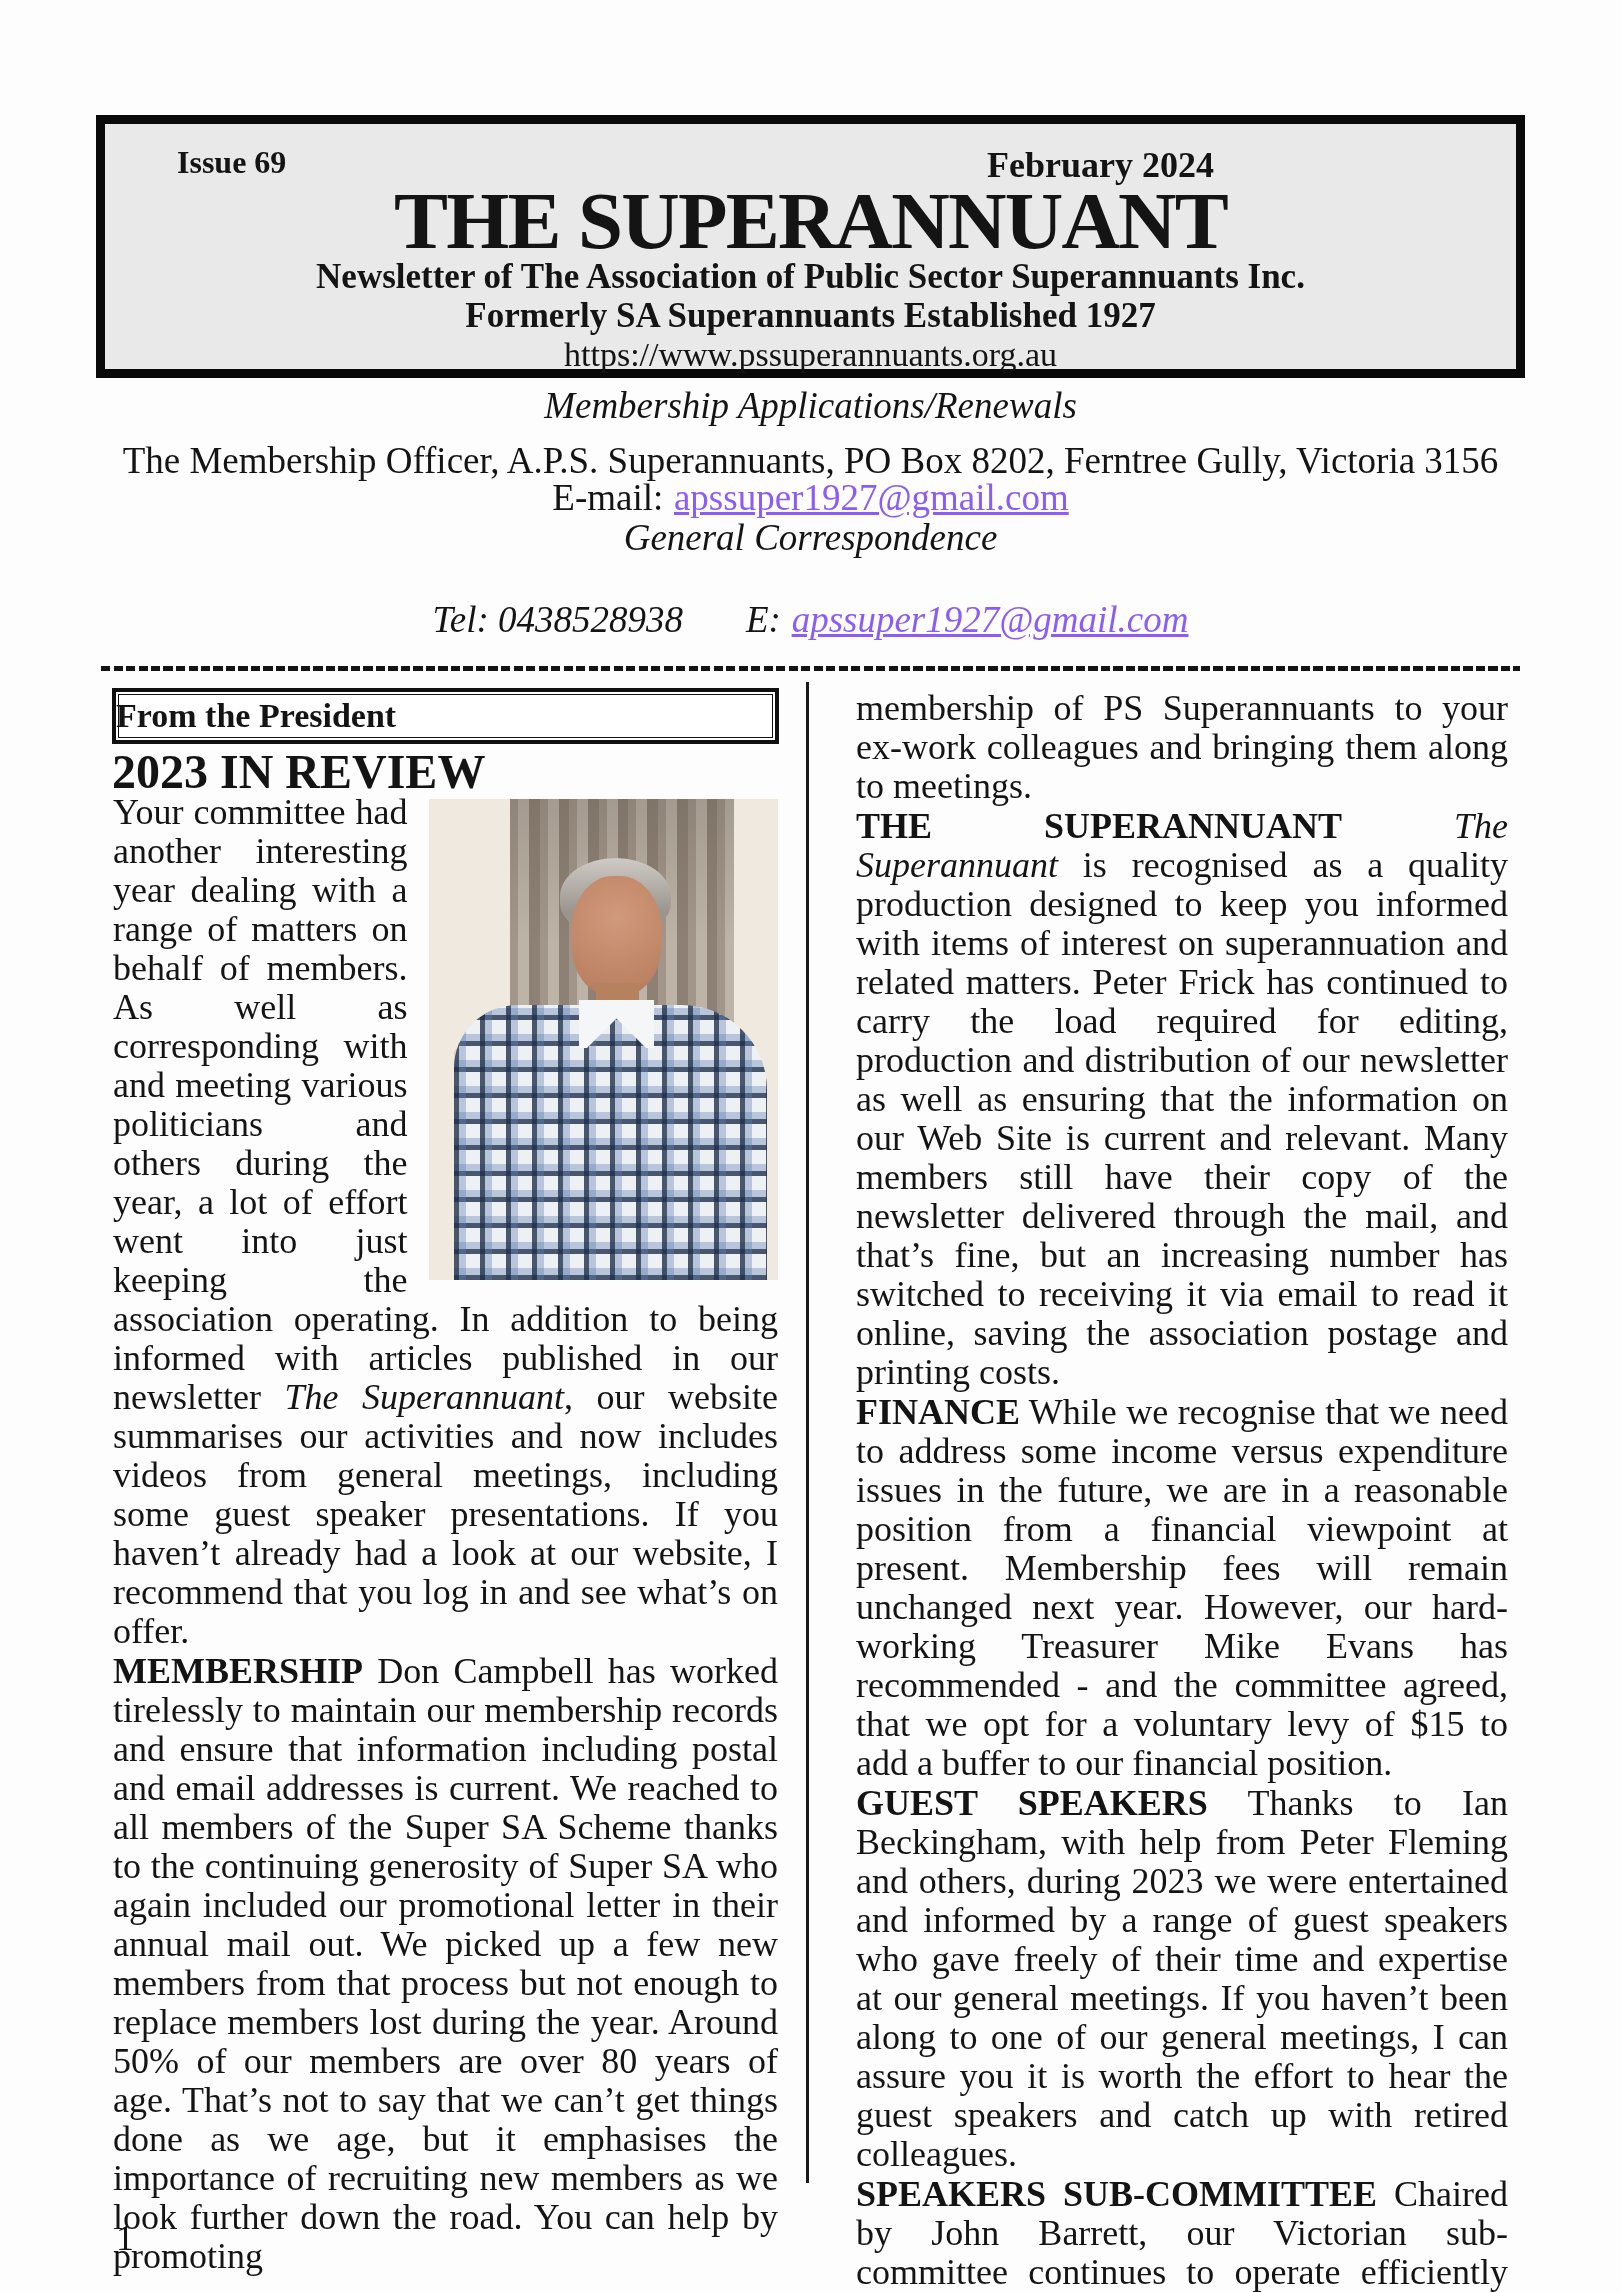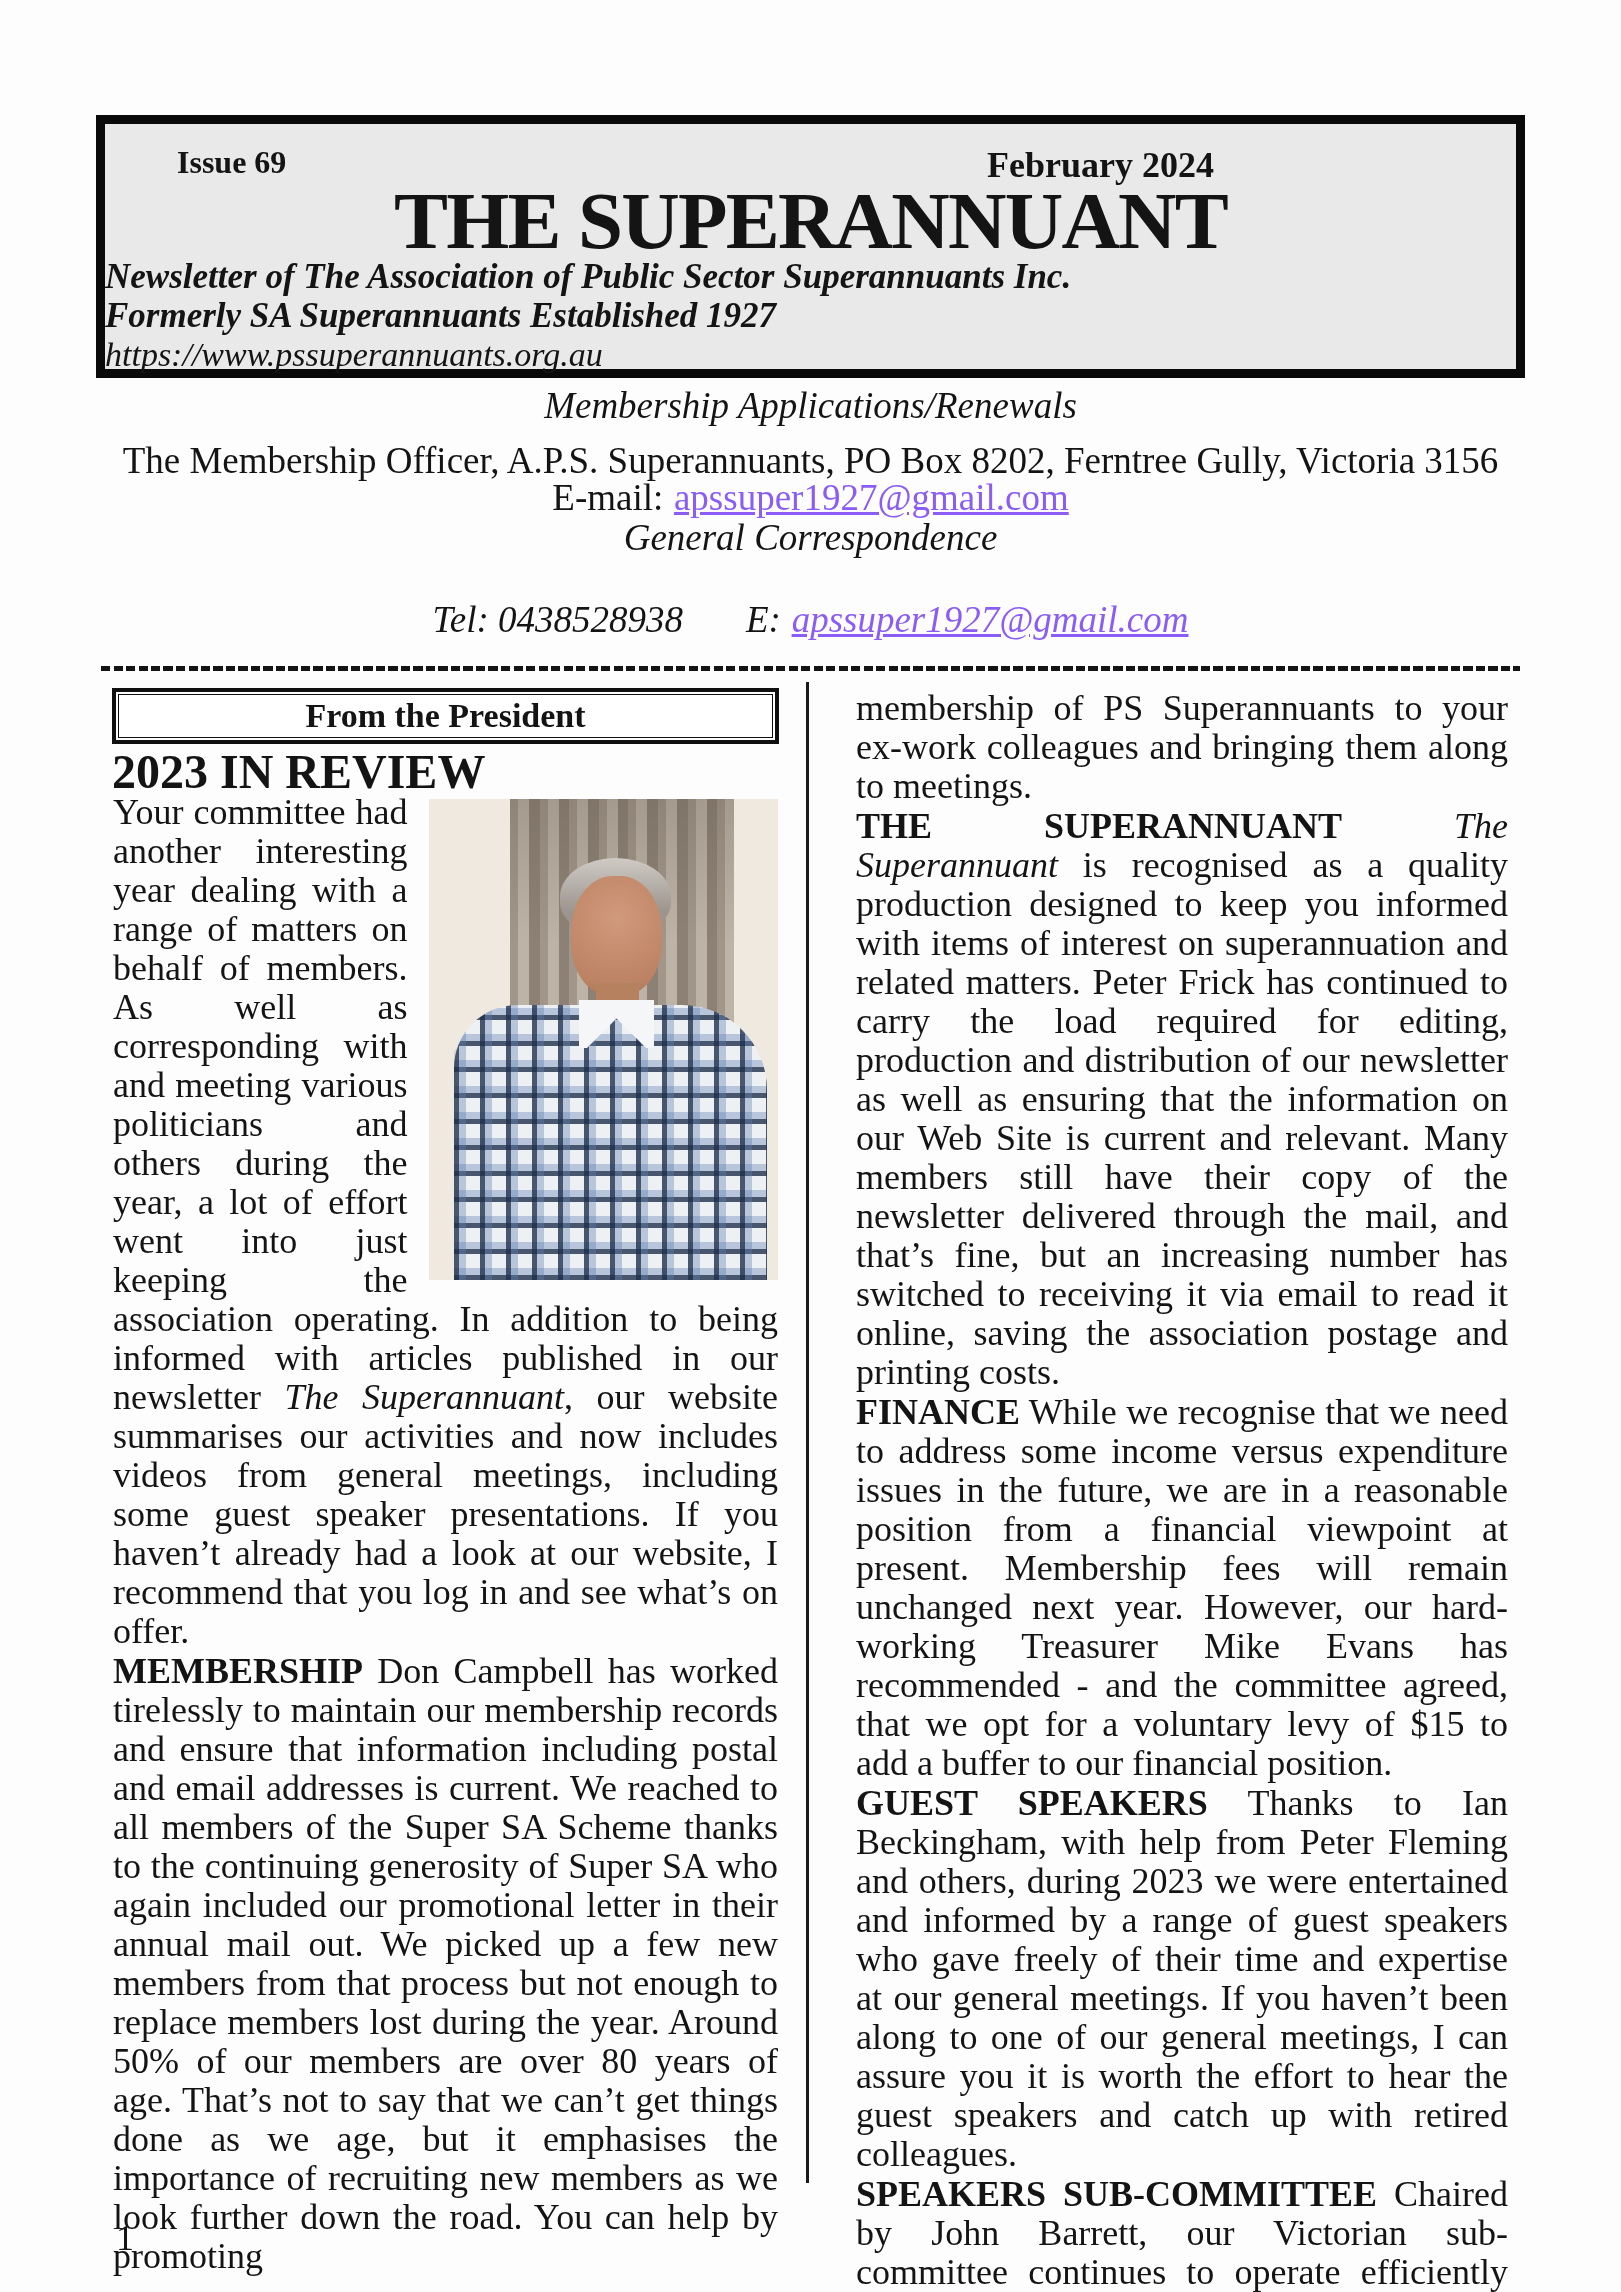--- a/index.html
+++ b/index.html
@@ -13,43 +13,43 @@
     position:absolute; left:96px; top:115px; width:1429px; height:263px;
     background:#e9e9e9; border:9px solid #0a0a0a; box-sizing:border-box;
   }
   .issue  { position:absolute; left:72px;  top:19.7px; font-weight:bold; font-size:32px; white-space:nowrap; }
   .mdate  { position:absolute; left:882px; top:19.7px; font-weight:bold; font-size:36px; white-space:nowrap; }
   .mast-title {
     position:absolute; left:0; right:0; top:57px; text-align:center;
     font-size:81px; line-height:81px; font-weight:bold; letter-spacing:-1.8px; white-space:nowrap;
   }
   .mast-sub {
-    position:absolute; left:0; right:0; top:133px; text-align:left;
-    font-weight:bold; font-size:35px; line-height:39px;font-style:italic;
+    position:absolute; left:0; right:0; top:133px; text-align:center;
+    font-weight:bold; font-size:35px; line-height:39px;
   }
   .mast-sub .url-line { font-weight:normal; font-size:34px; }
   
   .contact-line { position:absolute; left:0; right:0; text-align:center; font-size:37px; white-space:nowrap; }
   .it { font-style:italic; }
   a.mail { color:#8b5cf6; text-decoration:underline; }
   .sp { display:inline-block; width:63px; }
   .gap8 { display:inline-block; width:10.7px; }
   
   .dash-sep {
     position:absolute; left:101px; top:666px; width:1419px; height:4.5px;
     background:repeating-linear-gradient(90deg,#141414 0 9px,transparent 9px 12.5px);
   }
   .col-divider { position:absolute; left:806px; top:682px; width:2.7px; height:1501px; background:#1a1a1a; }
   
   .columns { position:absolute; left:112px; top:688px; width:1397px; display:flex; align-items:flex-start; }
   .col-left  { width:667px; }
   .col-right { width:654px; margin-left:76px; }
   .pres-box {
     position:relative; height:56px; border:4.5px solid #101010; background:#ffffff;
-    box-sizing:border-box; display:flex; align-items:center; justify-content:center;
+    box-sizing:border-box; display:flex; align-items:center; 
   }
   .pres-box::after { content:""; position:absolute; inset:1.8px; border:1.8px solid #101010; pointer-events:none; }
   .pres-box-title { font-size:34px; font-weight:bold; }
   .review-heading { font-size:48px; font-weight:bold; line-height:41px; margin:7.2px 0 0 0; }
   .body-par { font-size:36px; line-height:39px; text-align:justify; margin:1px; }
   .body-par b { font-weight:bold; }
   .body-par i { font-style:italic; }
   
   .photo-float {
     float:right; width:349px; height:481px; margin:5.4px 0 9px 21.5px;

